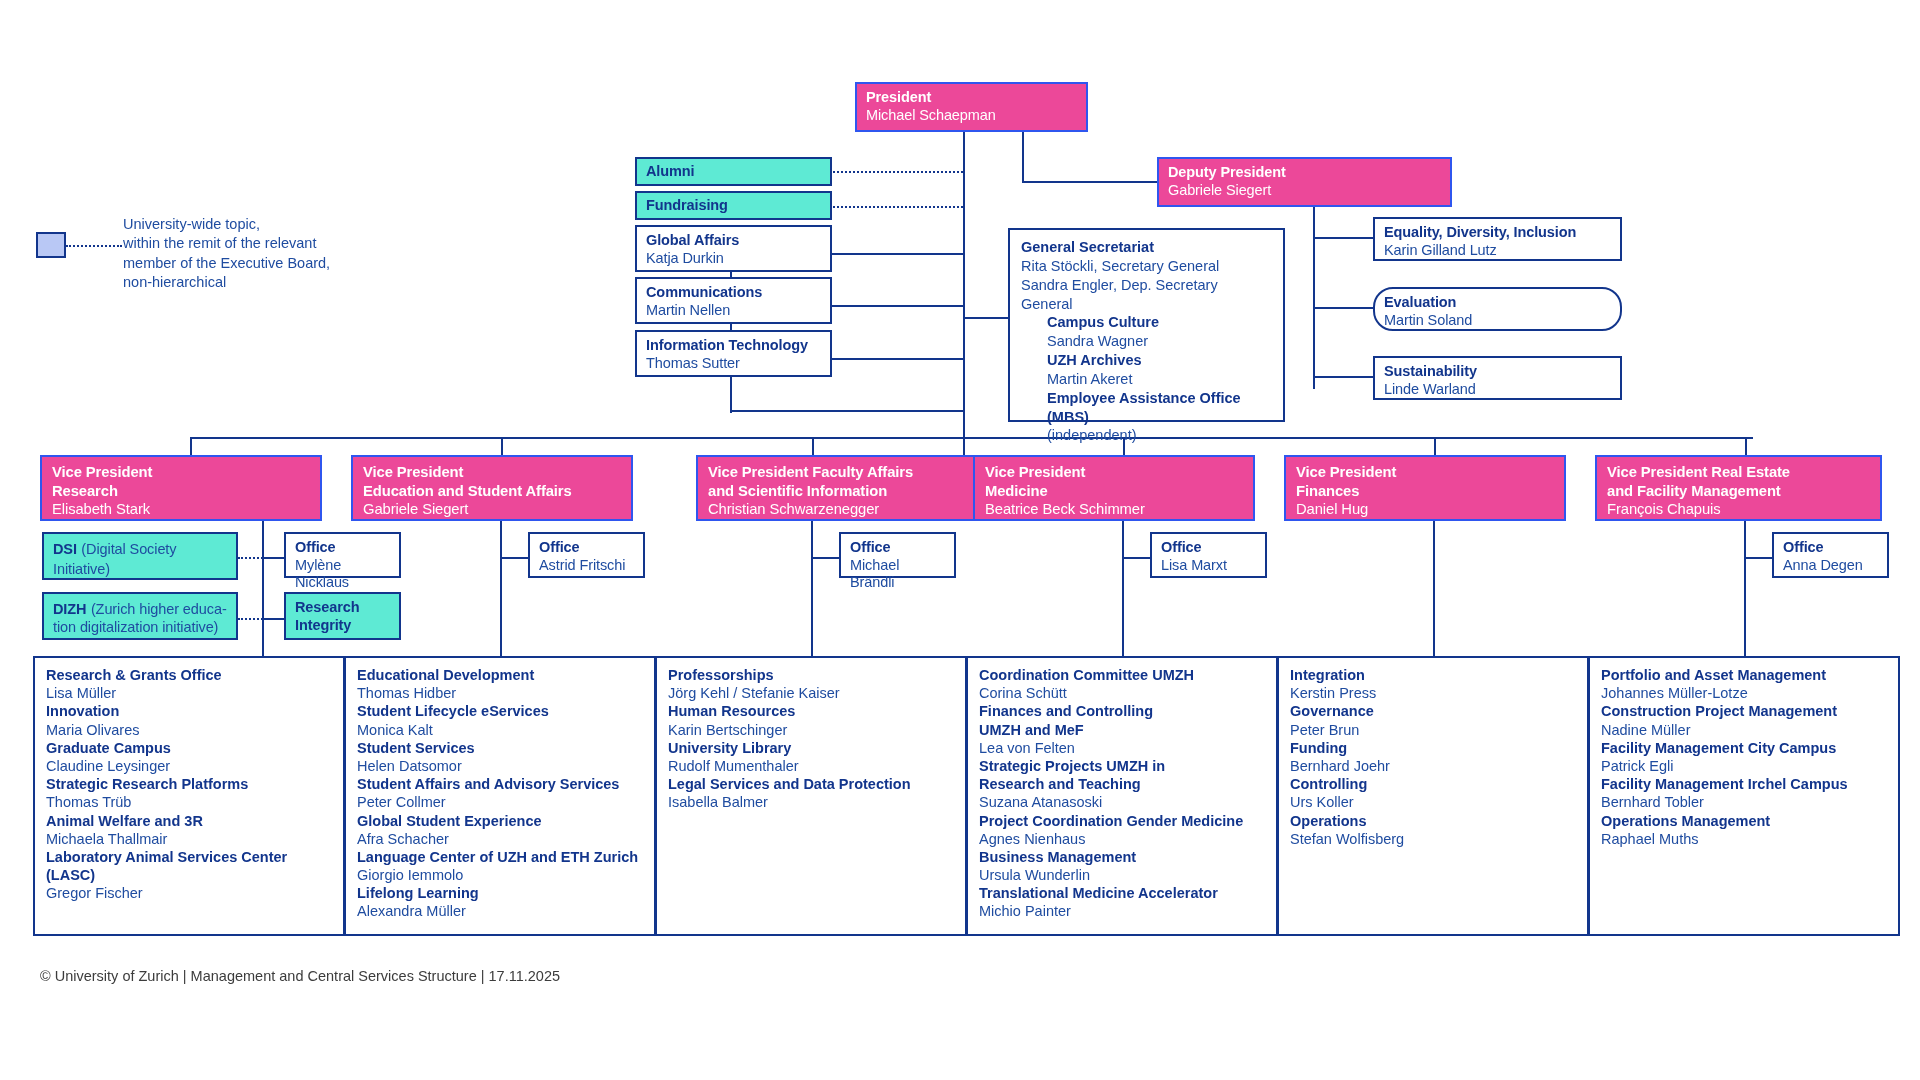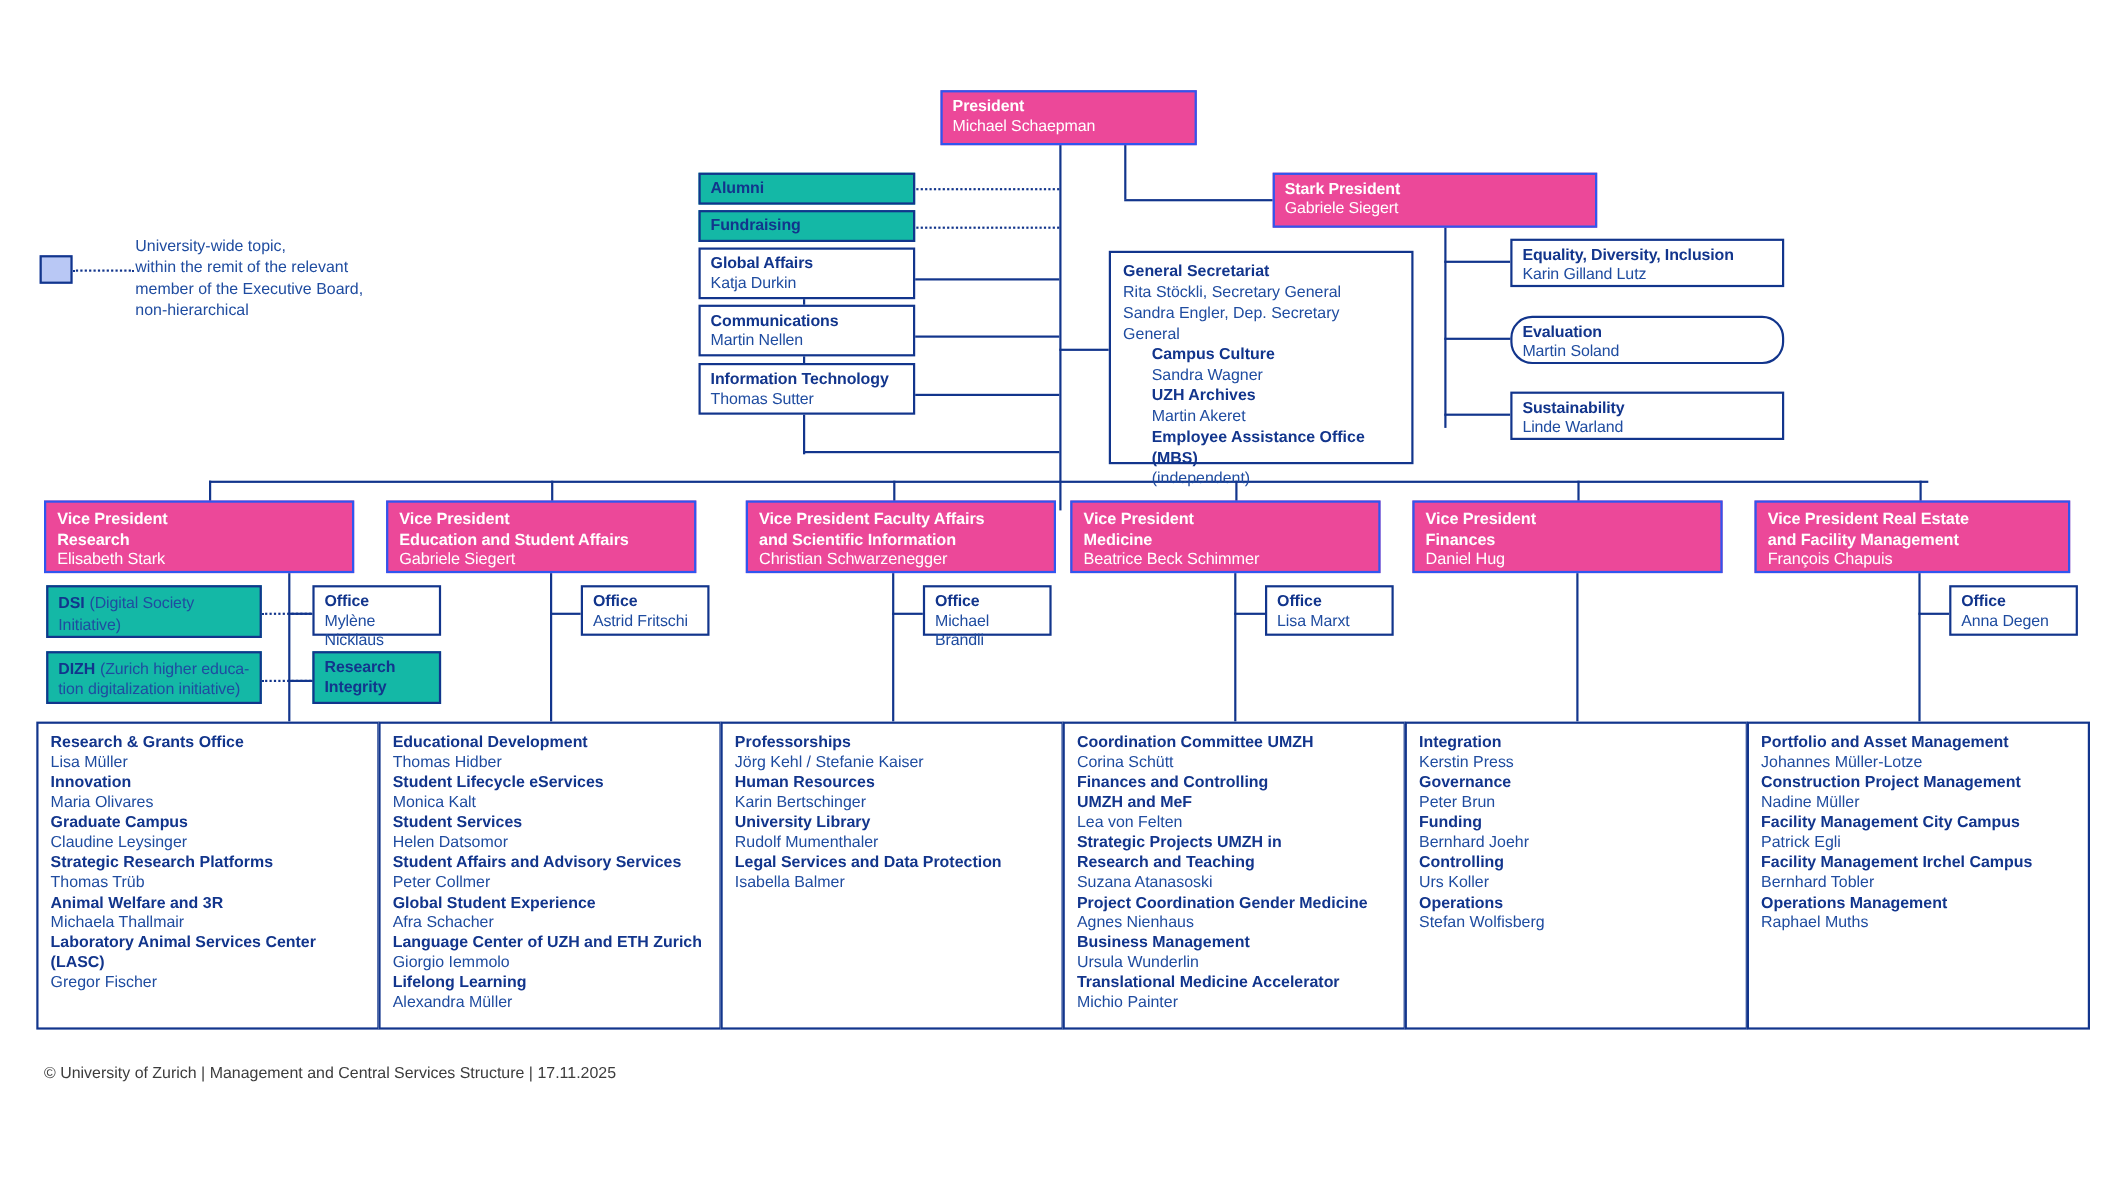--- a/index.html
+++ b/index.html
@@ -19,21 +19,21 @@
     background: #ffffff;
     padding: 5px 9px 6px 9px;
     line-height: 1.22;
     z-index: 5;
   }
   .box .t  { font-weight: bold; font-size: 14.5px; color: #12358c; letter-spacing: -.1px; }
   .box .n  { font-weight: normal; font-size: 14.5px; color: #1f4ca0; letter-spacing: -.1px; }
   .box.solid { background: #ec4899; border-color: #2f56ef; }
   .box.solid .t { color: #ffffff; }
   .box.solid .n { color: #ffffff; }
-  .box.light { background: #14b8a6; }
+  .box.light { background: #5eead4; }
 
   
   .ln { position: absolute; background: #12358c; z-index: 1; }
   .lnv { width: 2px; }
   .lnh { height: 2px; }
   .dot {
     position: absolute; height: 0; border-top: 2px dotted #12358c; z-index: 1;
   }
 
   
@@ -134,21 +134,21 @@
     <div>member of the Executive Board,</div>
     <div>non-hierarchical</div>
   </div>
 
   <div class="box solid" style="left:855px; top:82px; width:233px; height:50px;">
     <div class="t">President</div>
     <div class="n">Michael Schaepman</div>
   </div>
 
   <div class="box solid" style="left:1157px; top:157px; width:295px; height:50px;">
-    <div class="t">Stark President</div>
+    <div class="t">Deputy President</div>
     <div class="n">Gabriele Siegert</div>
   </div>
 
   <div class="box light" style="left:635px; top:157px; width:197px; height:29px; padding-top:4px;">
     <div class="t">Alumni</div>
   </div>
   <div class="box light" style="left:635px; top:191px; width:197px; height:29px; padding-top:4px;">
     <div class="t">Fundraising</div>
   </div>
   <div class="box" style="left:635px; top:225px; width:197px; height:47px;">
@@ -192,21 +192,21 @@
   <div class="box solid vp" style="left:40px; top:455px; width:282px; height:66px;">
     <span class="t">Vice President</span>
     <span class="t">Research</span>
     <span class="n">Elisabeth Stark</span>
   </div>
   <div class="box solid vp" style="left:351px; top:455px; width:282px; height:66px;">
     <span class="t">Vice President</span>
     <span class="t">Education and Student Affairs</span>
     <span class="n">Gabriele Siegert</span>
   </div>
-  <div class="box solid vp" style="left:678px; top:455px; width:282px; height:66px;">
+  <div class="box solid vp" style="left:696px; top:455px; width:282px; height:66px;">
     <span class="t">Vice President Faculty Affairs</span>
     <span class="t">and Scientific Information</span>
     <span class="n">Christian Schwarzenegger</span>
   </div>
   <div class="box solid vp" style="left:973px; top:455px; width:282px; height:66px;">
     <span class="t">Vice President</span>
     <span class="t">Medicine</span>
     <span class="n">Beatrice Beck Schimmer</span>
   </div>
   <div class="box solid vp" style="left:1284px; top:455px; width:282px; height:66px;">

